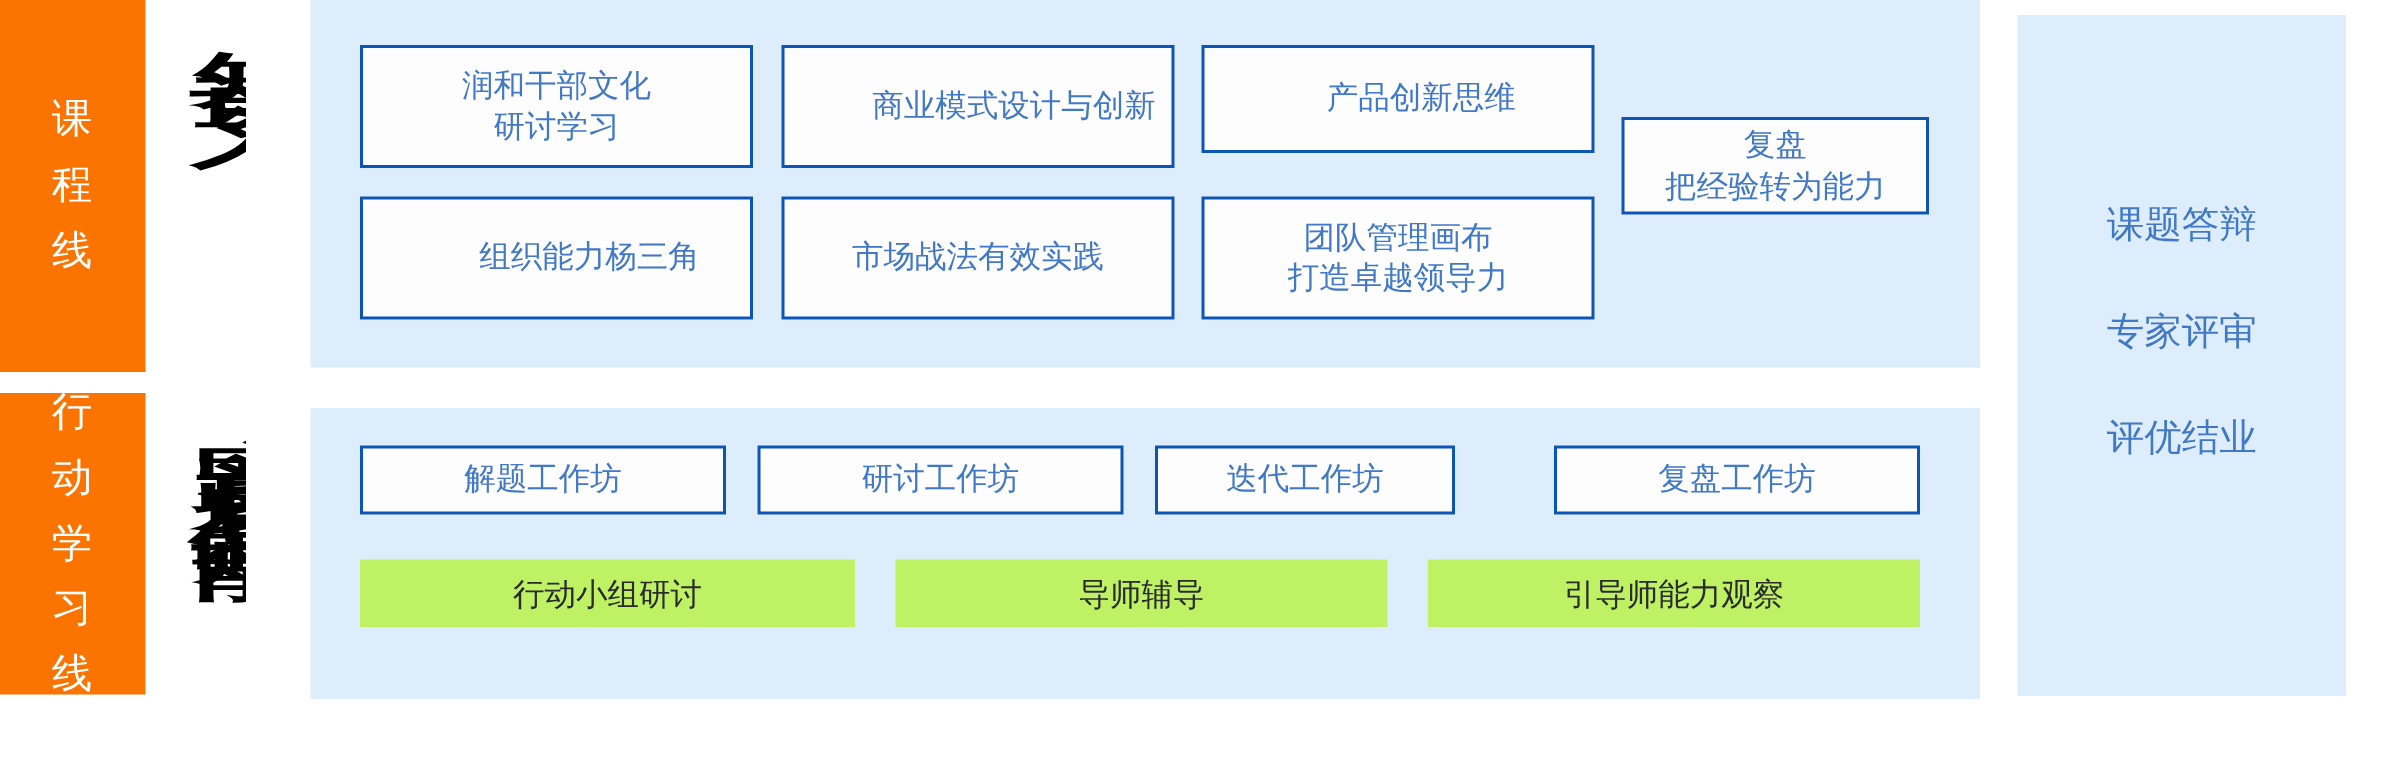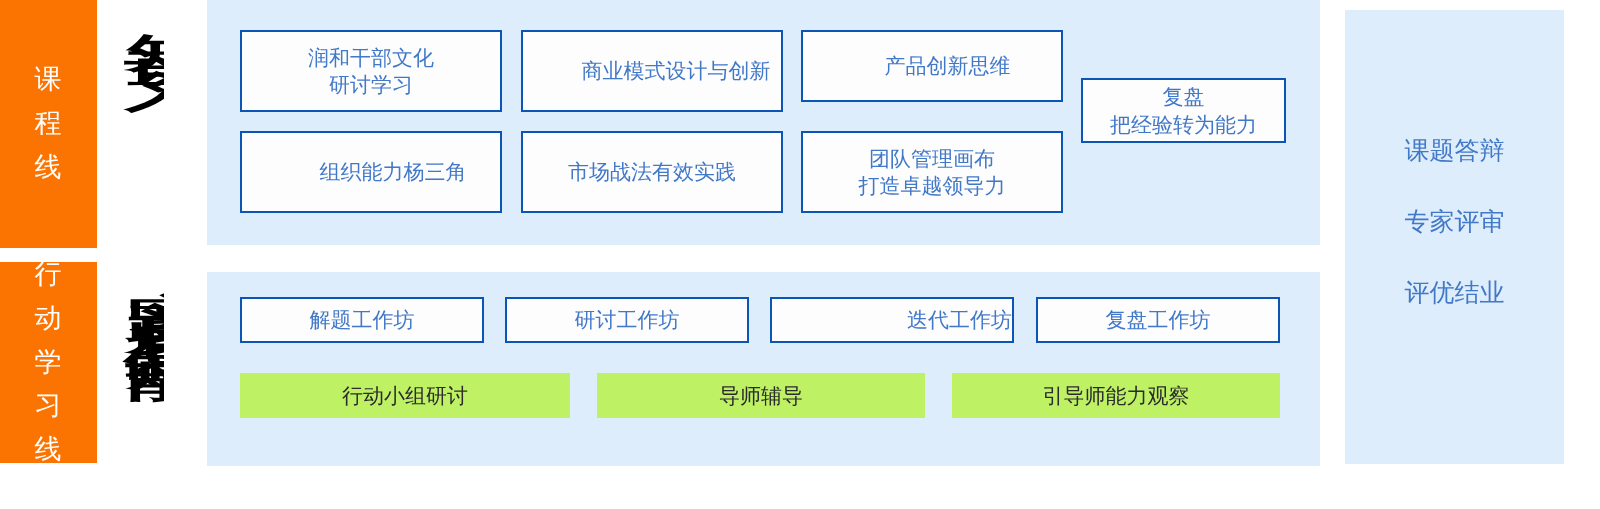--- a/index.html
+++ b/index.html
@@ -92,21 +92,21 @@
   
   #course-r2c1 { left: 240px; top: 131px; width: 262px; height: 82px; padding-left: 44px; }
   #course-r2c2 { left: 521px; top: 131px; width: 262px; height: 82px; }
   #course-r2c3 { left: 801px; top: 131px; width: 262px; height: 82px; }
   
   #course-review { left: 1081px; top: 78px; width: 205px; height: 65px; }
 
   
   #ws-1 { left: 240px; top: 297px; width: 244px; height: 46px; }
   #ws-2 { left: 505px; top: 297px; width: 244px; height: 46px; }
-  #ws-3 { left: 770px; top: 297px; width: 244px; height: 46px; justify-content: flex-end; }
+  #ws-3 { left: 770px; top: 297px; width: 200px; height: 46px; }
   #ws-4 { left: 1036px; top: 297px; width: 244px; height: 46px; }
 
   
   .bar {
     position: absolute;
     background: #bef264;
     display: flex;
     align-items: center;
     justify-content: center;
     color: #2B2B2B;

